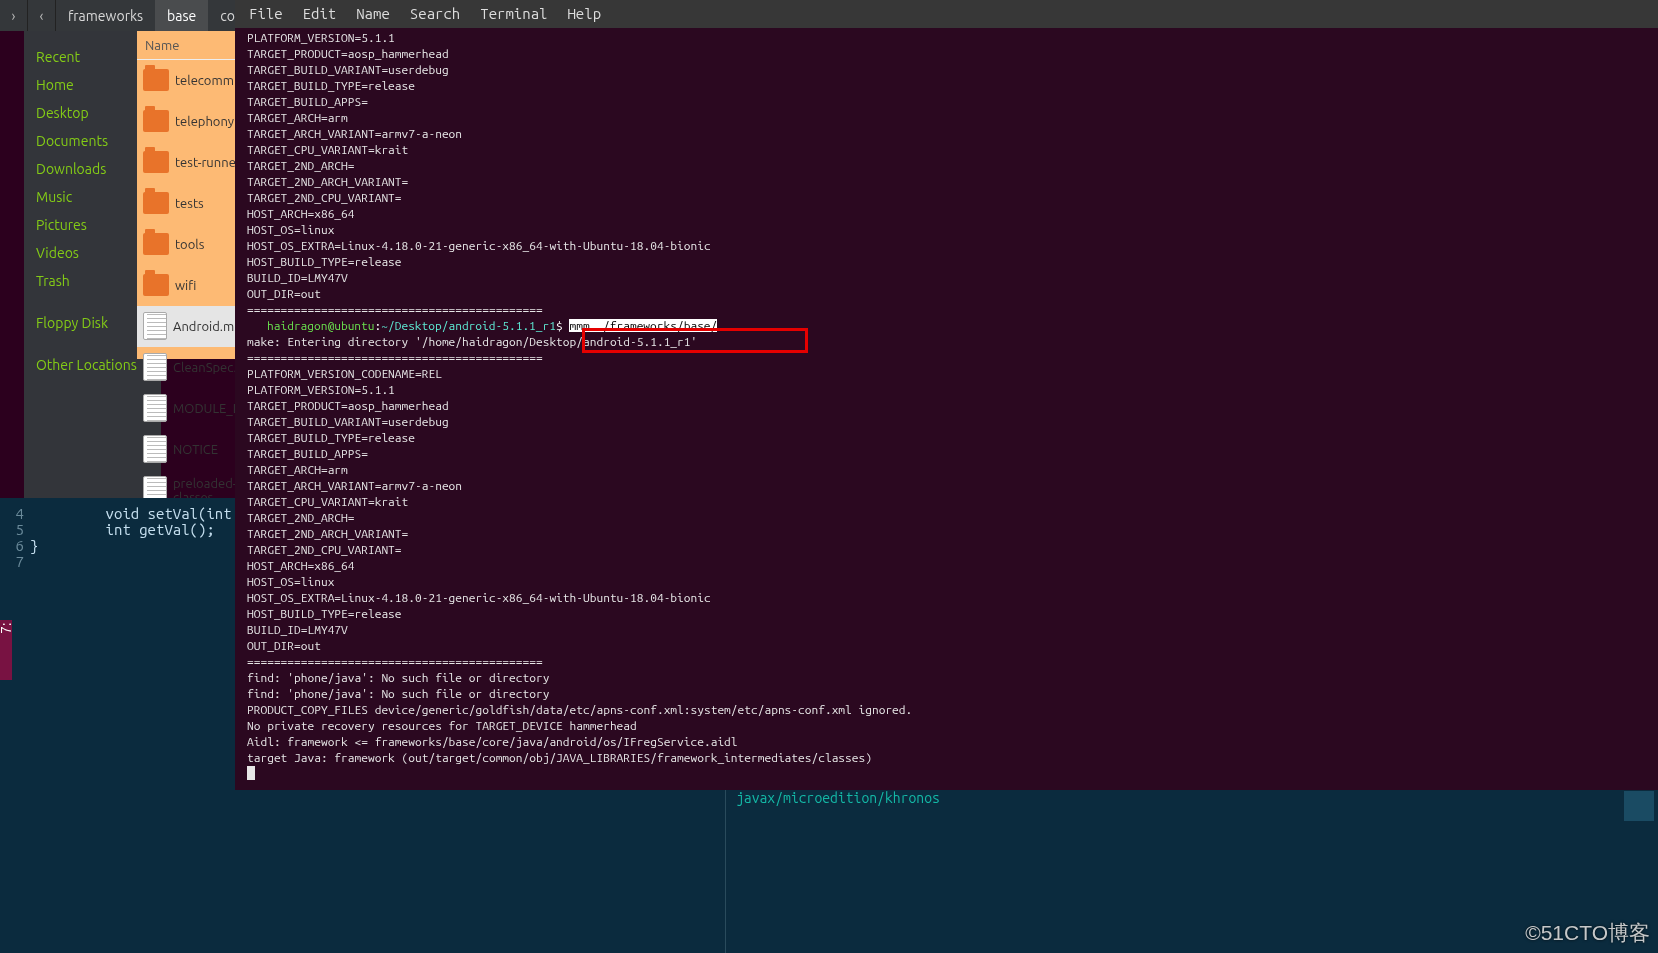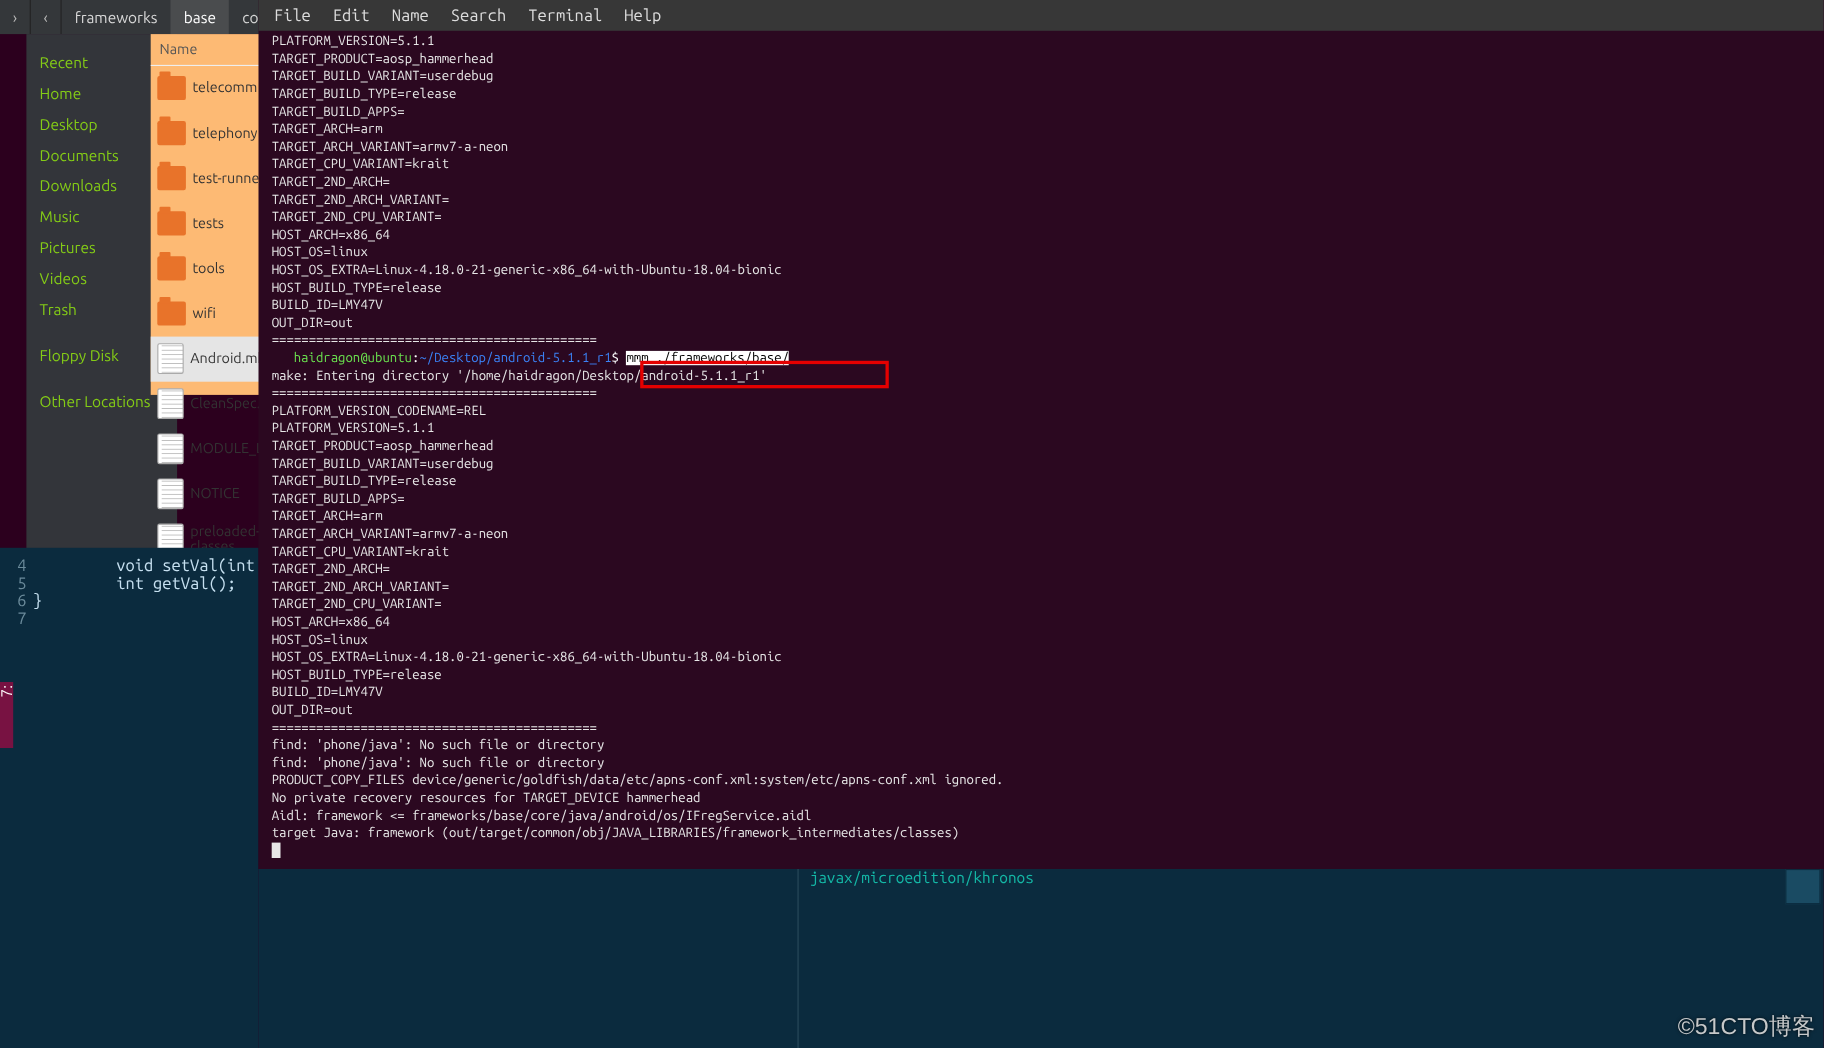--- a/index.html
+++ b/index.html
@@ -189,21 +189,21 @@
     padding: 0 10px;
   }
   .term-body {
     padding: 2px 0 0 12px;
     white-space: pre;
     font-size: 12px;
   }
   .term-body div { height: 16px; }
   .prompt-user { color: #6ae04e; margin-left: 20px; }
   .prompt-sep { color: #ffffff; }
-  .prompt-path { color: #3b82f6; text-align: center; }
+  .prompt-path { color: #5eead4; text-align: center; }
   .cmd-sel {
     background: #ffffff;
     color: #000;
   }
   .red-box {
     position: absolute;
     border: 3px solid #e50000;
     width: 220px;
     height: 19px;
     top: 328px;

